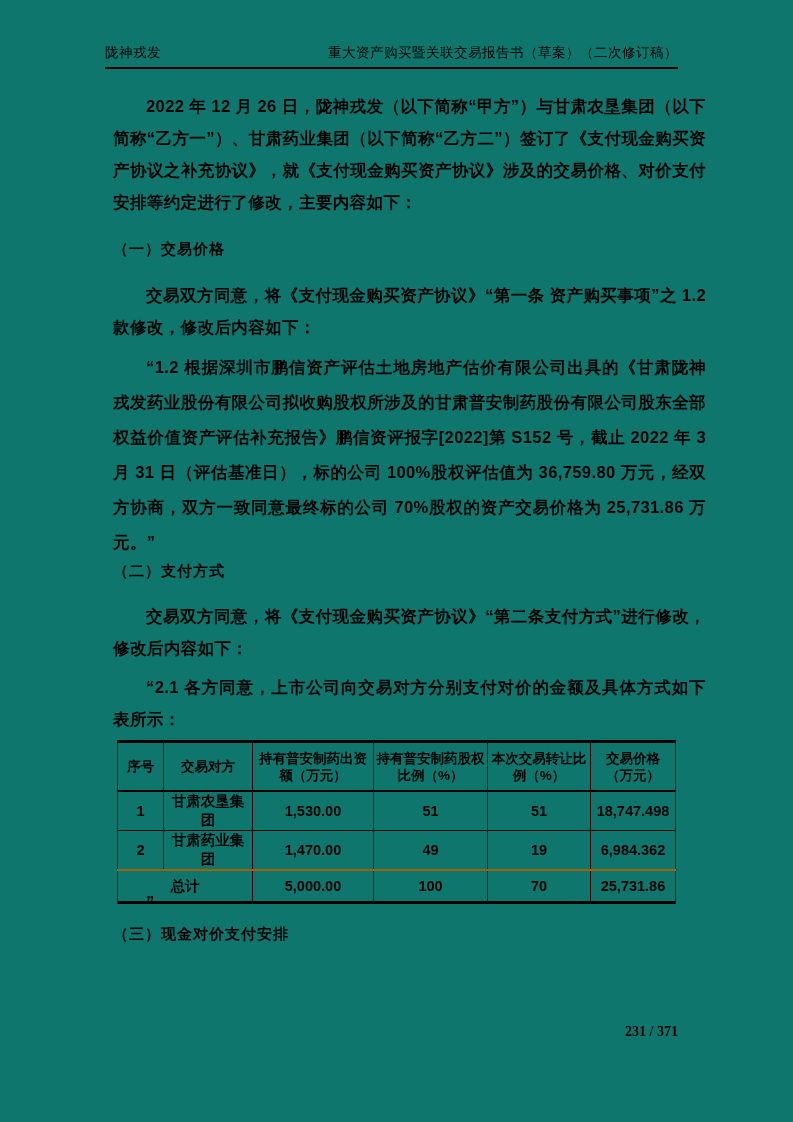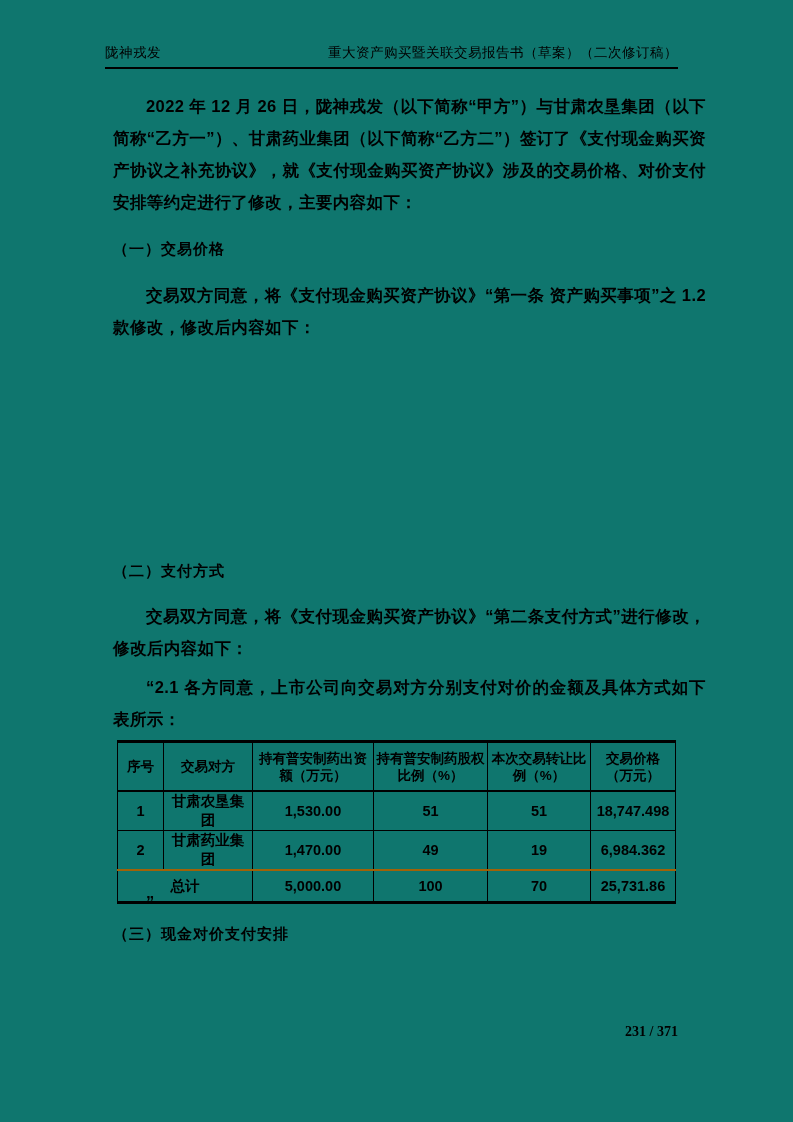--- a/index.html
+++ b/index.html
@@ -70,20 +70,21 @@
 
   <div class="hdr">
     <span>陇神戎发</span>
     <span>重大资产购买暨关联交易报告书（草案）（二次修订稿）</span>
   </div>
 
   <div class="para" style="top:90px;">2022 年 12 月 26 日，陇神戎发（以下简称“甲方”）与甘肃农垦集团（以下简称“乙方一”）、甘肃药业集团（以下简称“乙方二”）签订了《支付现金购买资产协议之补充协议》，就《支付现金购买资产协议》涉及的交易价格、对价支付安排等约定进行了修改，主要内容如下：</div>
 
   <div class="heading" style="top:240px;">（一）交易价格</div>
   <div class="para" style="top:279px;">交易双方同意，将《支付现金购买资产协议》“第一条 资产购买事项”之 1.2 款修改，修改后内容如下：</div>
+  <div class="para tight" style="top:350px;">“1.2 根据深圳市鹏信资产评估土地房地产估价有限公司出具的《甘肃陇神戎发药业股份有限公司拟收购股权所涉及的甘肃普安制药股份有限公司股东全部权益价值资产评估补充报告》鹏信资评报字[2022]第 S152 号，截止 2022 年 3 月 31 日（评估基准日），标的公司 100%股权评估值为 36,759.80 万元，经双方协商，双方一致同意最终标的公司 70%股权的资产交易价格为 25,731.86 万元。”</div>
 
   <div class="heading" style="top:562px;">（二）支付方式</div>
   <div class="para" style="top:600px;">交易双方同意，将《支付现金购买资产协议》“第二条支付方式”进行修改，修改后内容如下：</div>
   <div class="para" style="top:671px;">“2.1 各方同意，上市公司向交易对方分别支付对价的金额及具体方式如下表所示：</div>
 
   <div class="tblwrap">
     <table class="pay">
       <colgroup>
         <col style="width:46px">
           <col style="width:89px">

